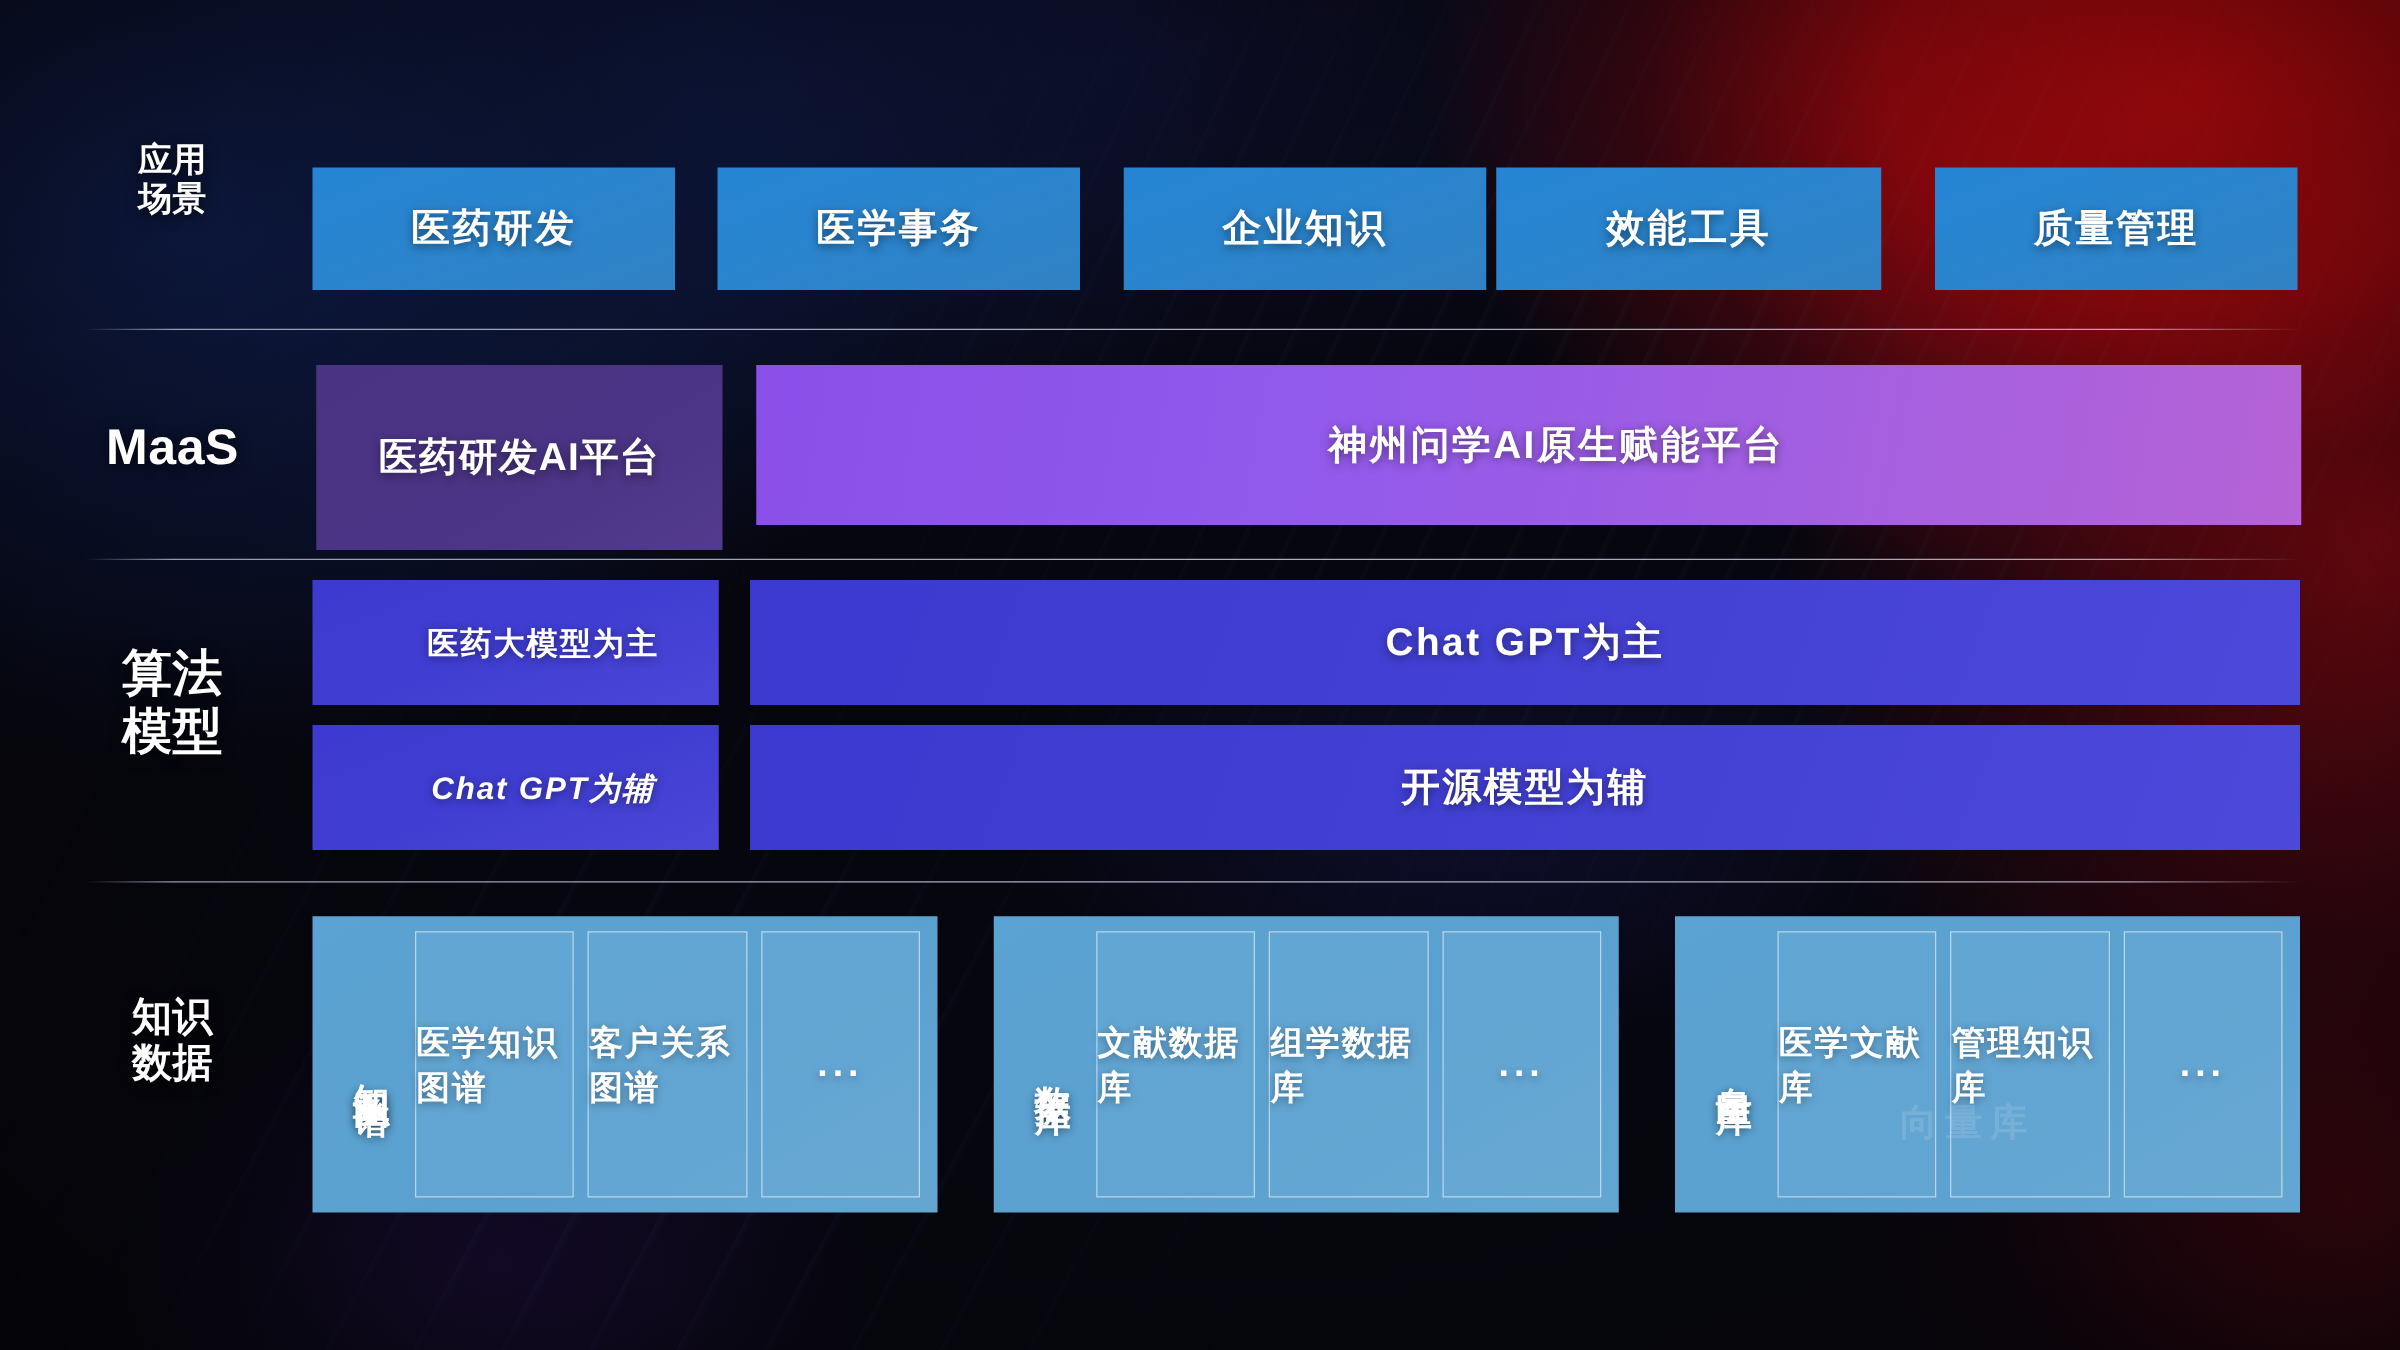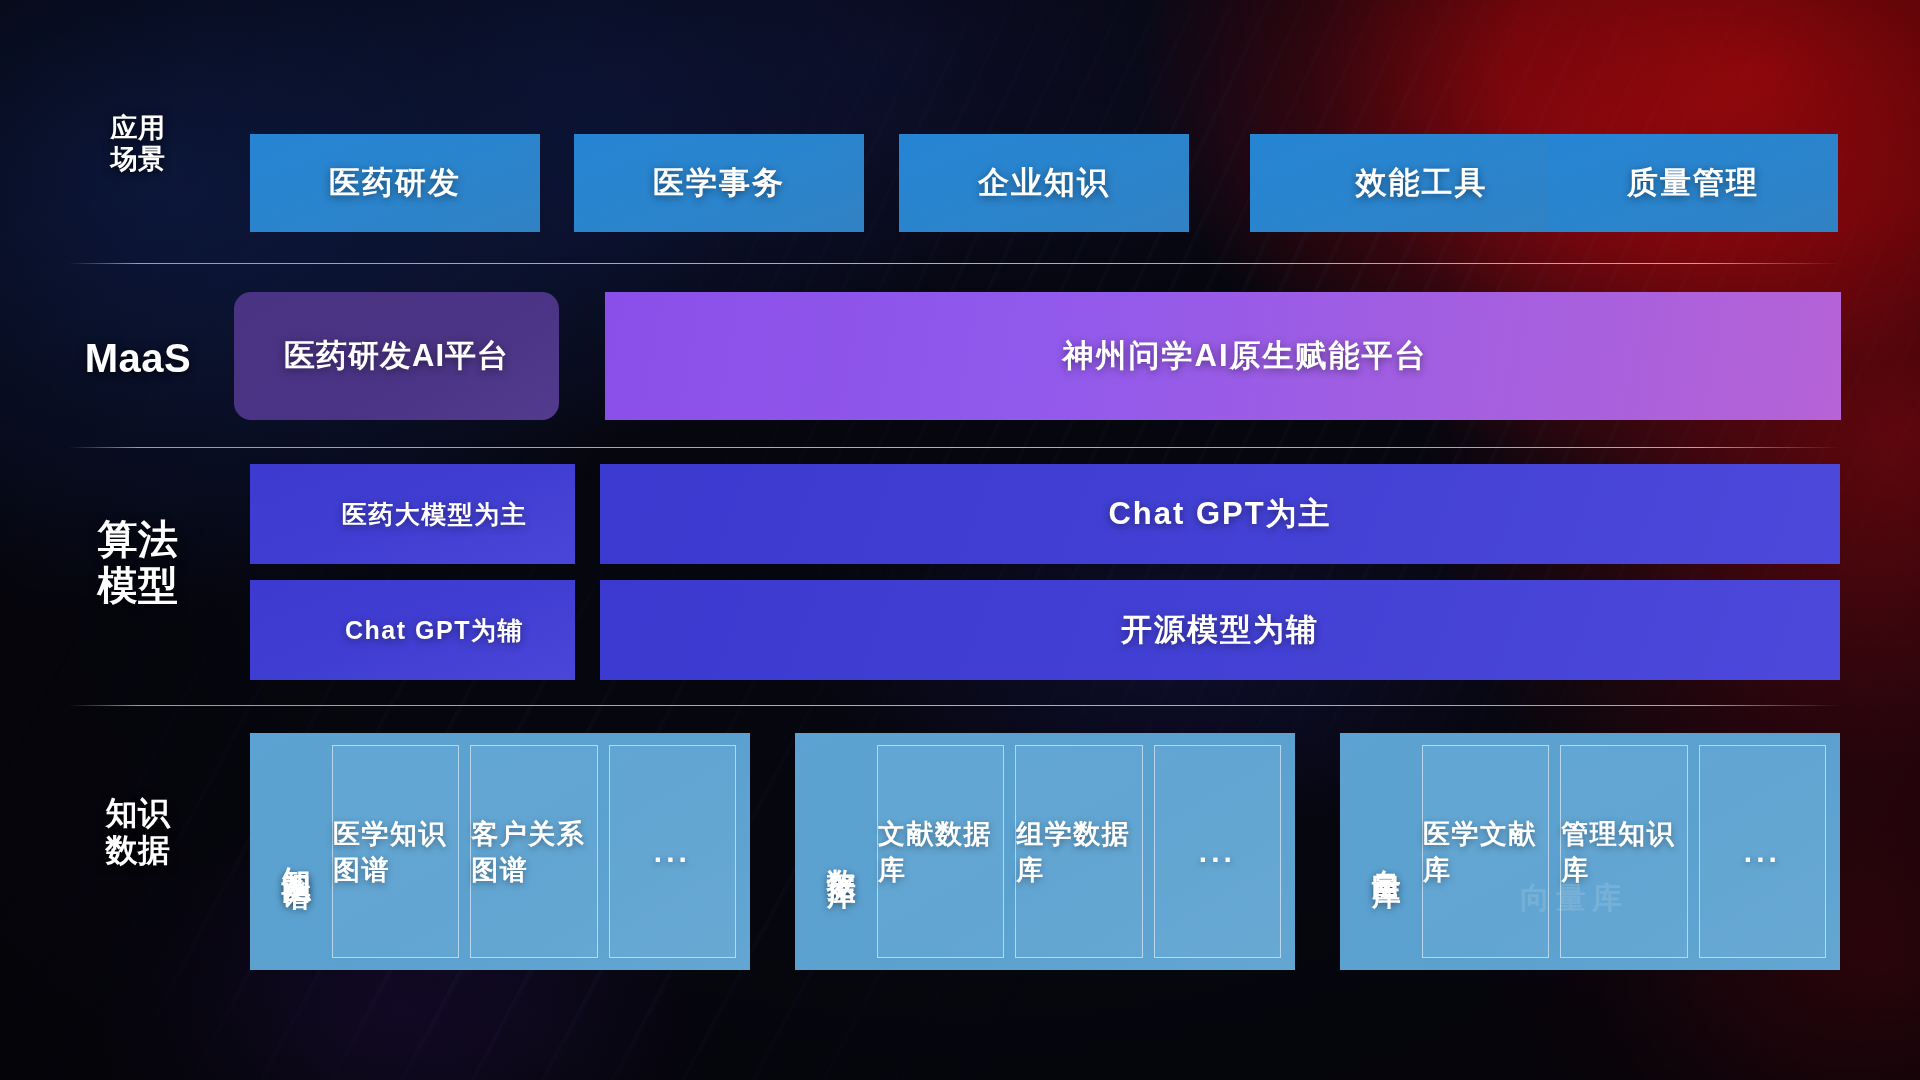--- a/index.html
+++ b/index.html
@@ -148,50 +148,50 @@
 
   <div class="box app-box" style="left:250px;top:134px;width:290px;height:98px;justify-content:center;">
     <span>医药研发</span>
   </div>
   <div class="box app-box" style="left:574px;top:134px;width:290px;height:98px;">
     <span>医学事务</span>
   </div>
   <div class="box app-box" style="left:899px;top:134px;width:290px;height:98px;">
     <span>企业知识</span>
   </div>
-  <div class="box app-box" style="left:1250px;top:134px;width:343px;height:98px;">
+  <div class="box app-box" style="left:1197px;top:134px;width:308px;height:98px;">
     <span>效能工具</span>
   </div>
   <div class="box app-box" style="left:1548px;top:134px;width:290px;height:98px;">
     <span>质量管理</span>
   </div>
 
   <div class="divider" style="left:68px;top:263px;width:1773px;"></div>
 
   <div class="rowlabel" style="left:58px;top:335px;width:160px;font-size:40px;">MaaS</div>
 
-  <div class="box maas-dark" style="left:234px;top:292px;width:325px;height:128px;border-radius:17px;">
+  <div class="box maas-dark" style="left:253px;top:292px;width:325px;height:148px;">
     <span>医药研发AI平台</span>
   </div>
   <div class="box maas-bright" style="left:605px;top:292px;width:1236px;height:128px;">
     <span>神州问学AI原生赋能平台</span>
   </div>
 
   <div class="divider" style="left:68px;top:447px;width:1773px;"></div>
 
   <div class="rowlabel" style="left:68px;top:516px;width:140px;font-size:40px;">算法
 模型</div>
 
   <div class="box algo-box" style="left:250px;top:464px;width:325px;height:100px;">
     <span>医药大模型为主</span>
   </div>
   <div class="box algo-wide" style="left:600px;top:464px;width:1240px;height:100px;">
     <span>Chat GPT为主</span>
   </div>
-  <div class="box algo-box" style="left:250px;top:580px;width:325px;height:100px;">
+  <div class="box algo-box" style="left:250px;top:580px;width:325px;height:100px;font-style:italic;">
     <span>Chat GPT为辅</span>
   </div>
   <div class="box algo-wide" style="left:600px;top:580px;width:1240px;height:100px;">
     <span>开源模型为辅</span>
   </div>
 
   <div class="divider" style="left:68px;top:705px;width:1773px;"></div>
 
   <div class="rowlabel" style="left:68px;top:795px;width:140px;font-size:32px;">知识
 数据</div>

